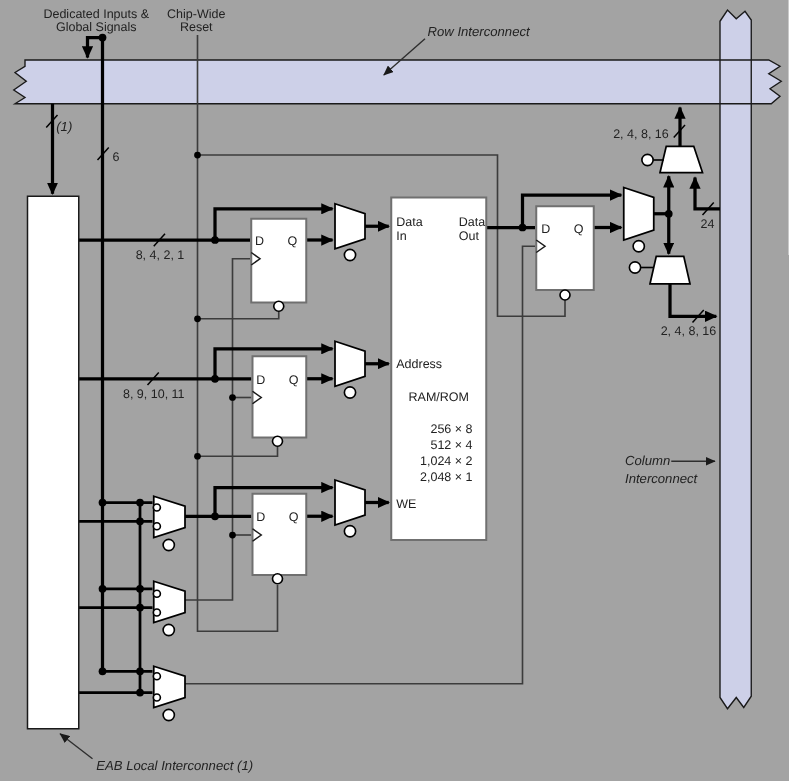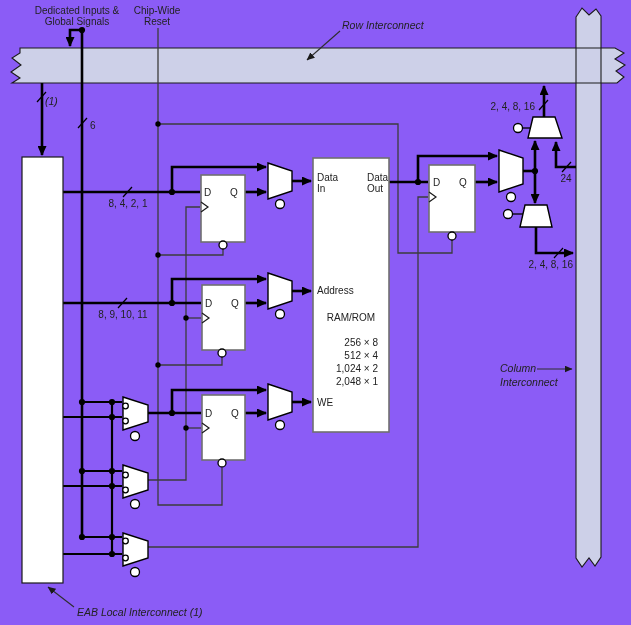--- a/index.html
+++ b/index.html
@@ -1,16 +1,16 @@
 <!DOCTYPE html>
 <html><head>
 <meta charset="utf-8">
 <style>
   html,body{margin:0;padding:0;background:#ffffff;}
-  .stage{position:relative;width:631px;height:625px;background:#8b5cf6;overflow:hidden;}
+  .stage{position:relative;width:631px;height:625px;background:#a3a3a3;overflow:hidden;}
   svg{display:block;font-family:"Liberation Sans", sans-serif;}
   text{fill:#222222;font-size:10px;}
   .ital{font-style:italic;font-size:10.5px;}
   .thick{stroke:#000000;stroke-width:2.6;fill:none;}
   .med{stroke:#000000;stroke-width:2.2;fill:none;}
   .thin{stroke:#3c3c3c;stroke-width:1.3;fill:none;}
   .leader{stroke:#2e2e2e;stroke-width:1.1;fill:none;}
   .boxgray{fill:#ffffff;stroke:#707070;stroke-width:1.6;}
   .boxblk{fill:#ffffff;stroke:#1a1a1a;stroke-width:1.2;}
   .mux{fill:#ffffff;stroke:#000000;stroke-width:1.4;}

